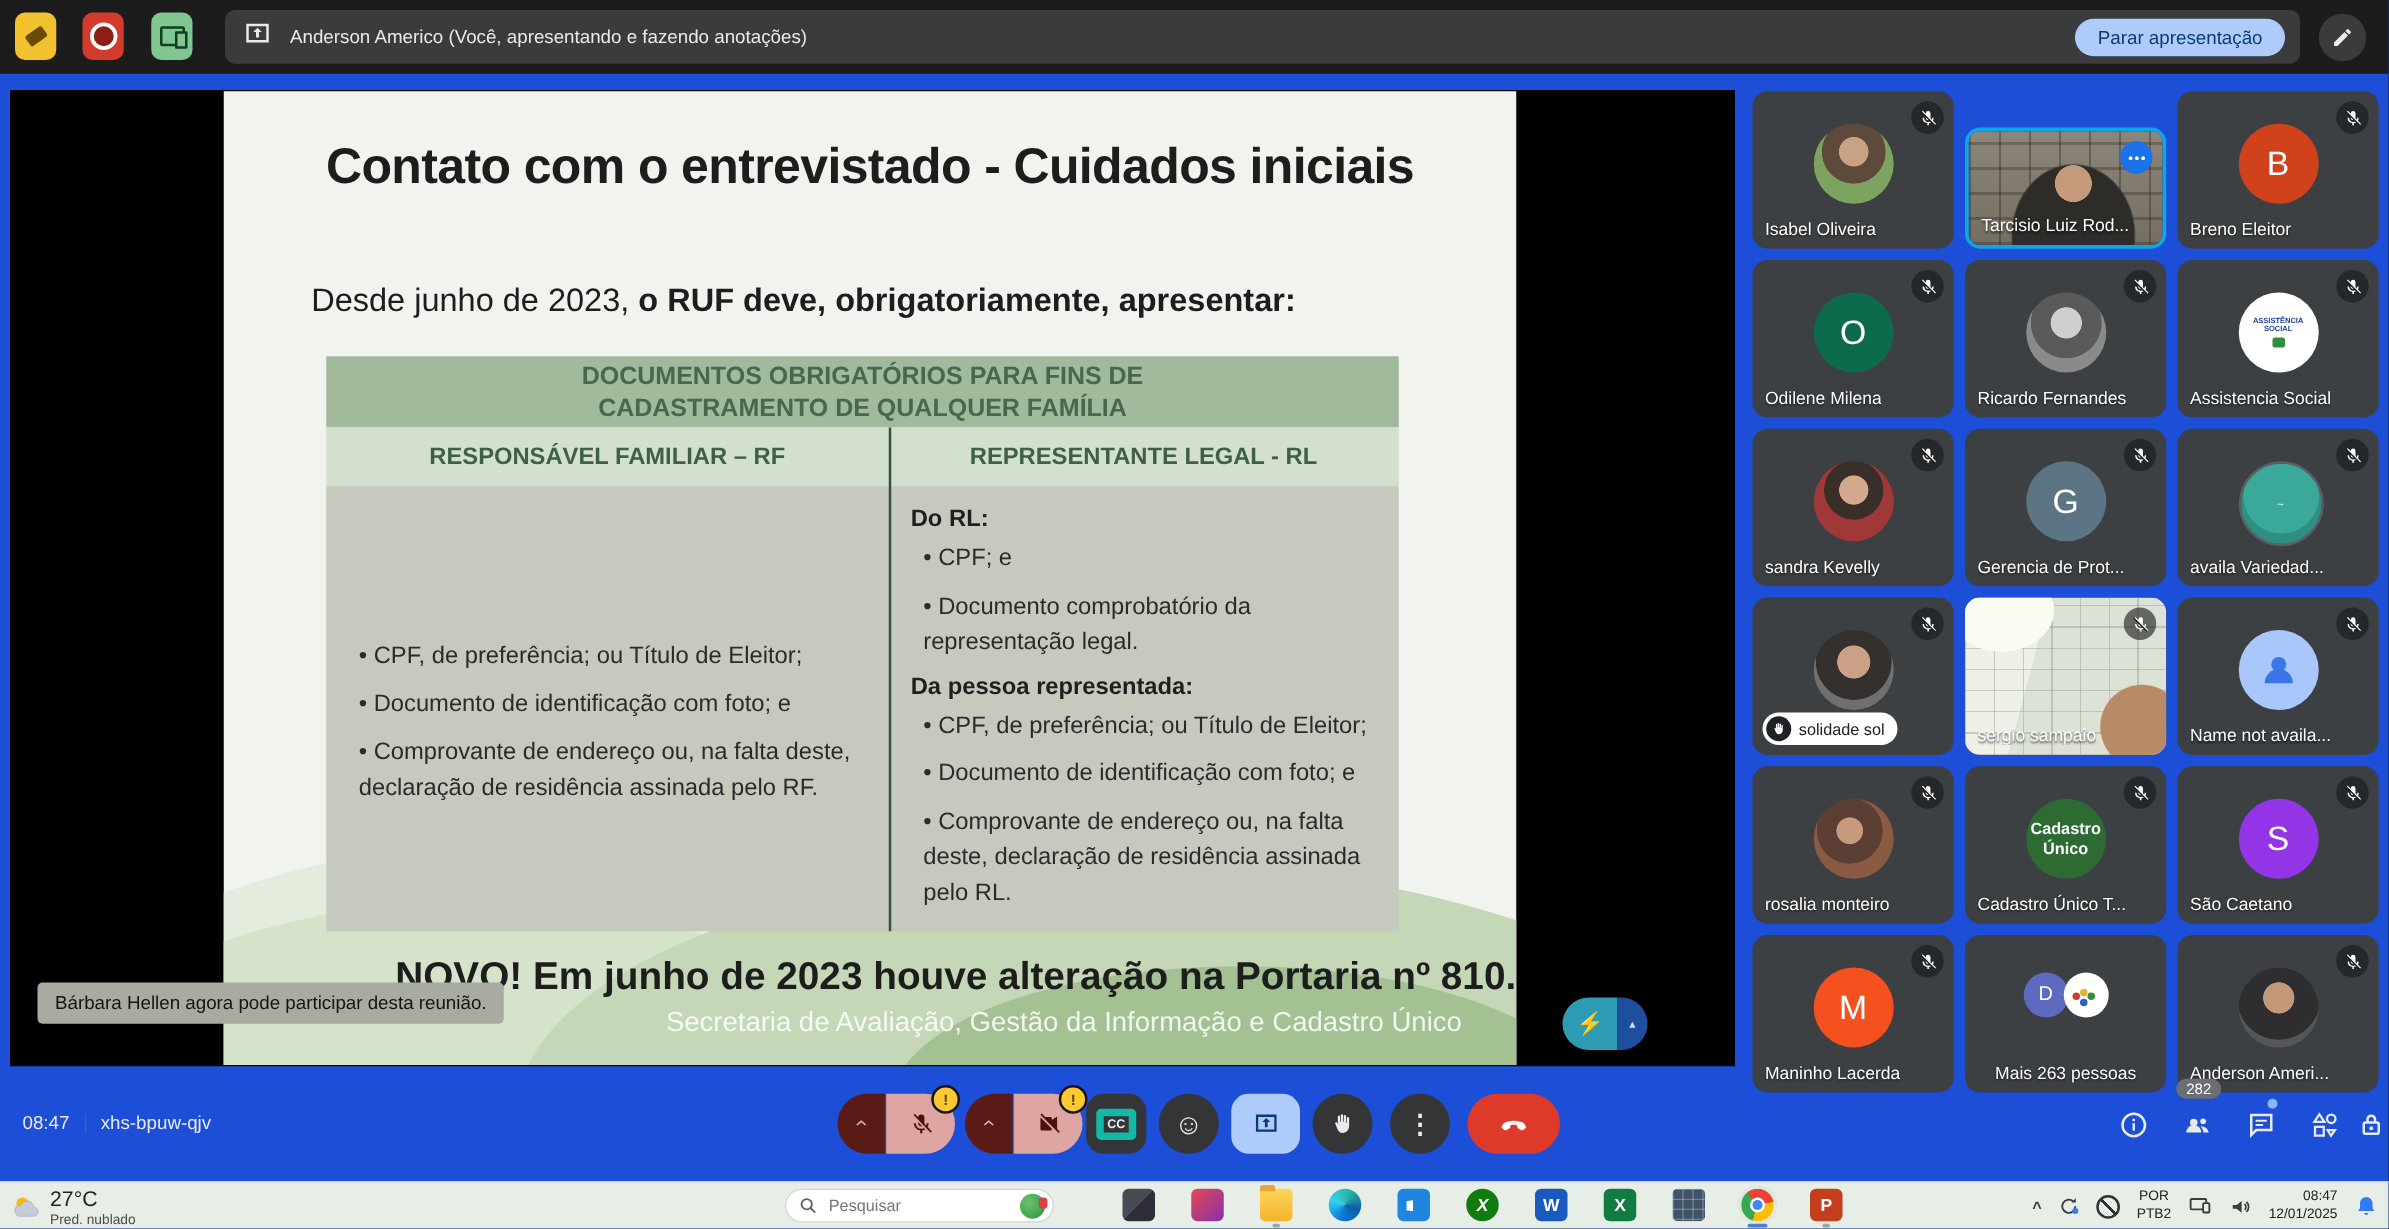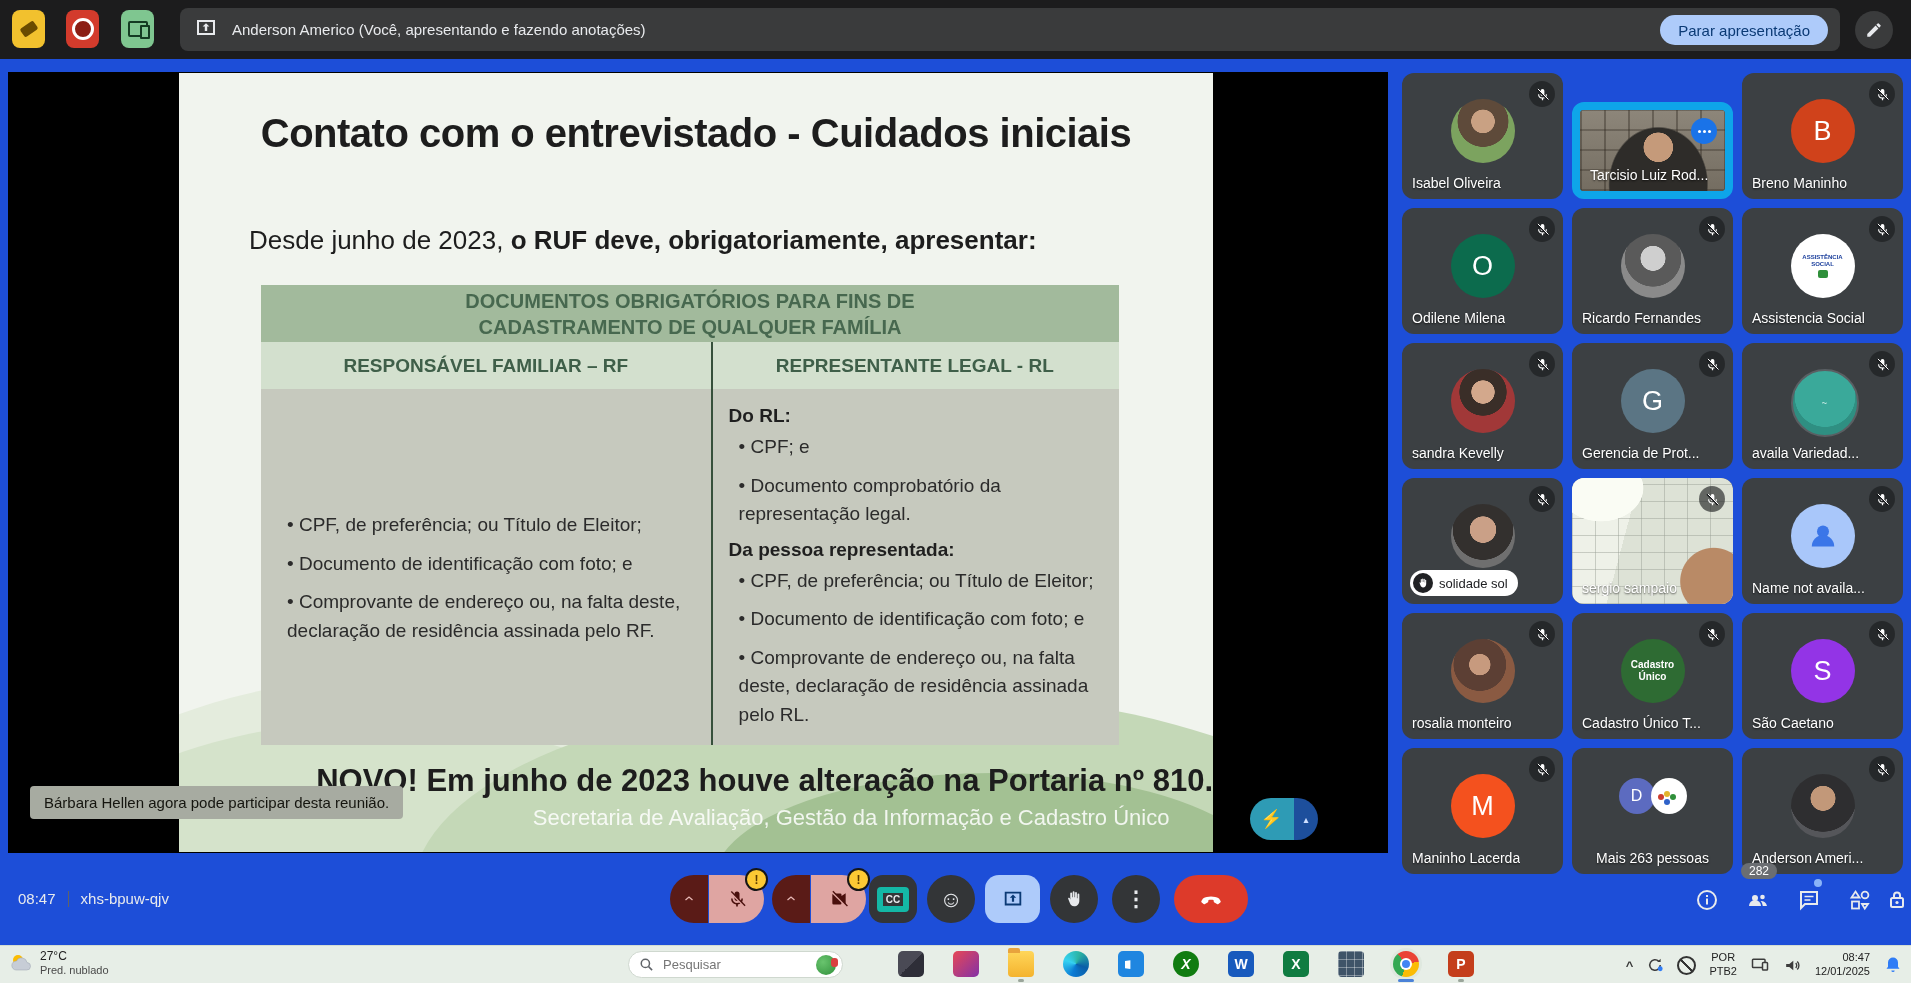--- a/index.html
+++ b/index.html
@@ -48,21 +48,21 @@
   #slide-novo{position:absolute;left:0;top:690px;width:100%;text-align:right;font-size:31px;font-weight:bold;z-index:3;}
   #slide-watermark{position:absolute;left:30%;top:732px;width:70%;text-align:center;font-size:22px;color:rgba(255,255,255,0.85);z-index:3;}
   #toast{position:absolute;left:22px;top:714px;background:#a7aba1;color:#15150f;font-size:15px;padding:8px 14px;border-radius:4px;z-index:5;}
   #fx-btn{position:absolute;right:70px;top:726px;height:42px;display:flex;z-index:5;}
   #fx-btn .fx-l{width:44px;background:#2e9bb5;border-radius:21px 0 0 21px;display:flex;align-items:center;justify-content:center;color:#fff;font-size:18px;}
   #fx-btn .fx-r{width:24px;background:#1d4f9c;border-radius:0 21px 21px 0;display:flex;align-items:center;justify-content:center;color:#cfe0ff;font-size:10px;}
 
   
   #tiles{position:absolute;left:1402px;top:73px;display:grid;grid-template-columns:repeat(3,161px);grid-auto-rows:126px;gap:9px 9px;}
   .tile{position:relative;background:#3c4043;border-radius:12px;overflow:hidden;box-sizing:border-box;}
-  .tile.active{border:8px solid #0ea5e9;margin-top:29px;}
+  .tile.active{border:3px solid #0ea5e9;margin-top:29px;}
   .avatar{position:absolute;left:50%;top:26px;width:64px;height:64px;margin-left:-32px;border-radius:50%;display:flex;align-items:center;justify-content:center;}
   .init{color:#fff;font-size:27px;}
   .name{position:absolute;left:10px;bottom:8px;color:#fff;font-size:14px;text-shadow:0 1px 2px rgba(0,0,0,.7);white-space:nowrap;max-width:140px;overflow:hidden;}
   .cname{left:0;width:100%;text-align:center;max-width:none;}
   .mic{position:absolute;top:8px;right:8px;width:26px;height:26px;border-radius:50%;background:rgba(25,26,28,.62);display:flex;align-items:center;justify-content:center;}
   .menu{position:absolute;top:8px;right:8px;width:26px;height:26px;border-radius:50%;background:#1a73e8;display:flex;align-items:center;justify-content:center;gap:2px;}
   .menu i{width:3px;height:3px;border-radius:50%;background:#fff;}
   .pill{position:absolute;left:8px;bottom:8px;height:26px;background:#fff;border-radius:13px;display:flex;align-items:center;gap:6px;padding:0 10px 0 3px;}
   .pill .pic{width:20px;height:20px;border-radius:50%;background:#202124;display:flex;align-items:center;justify-content:center;}
   .pill span.pt{color:#202124;font-size:13px;white-space:nowrap;}
@@ -85,21 +85,21 @@
   .ph-sandra{background:radial-gradient(circle at 50% 36%, #d3a88c 0 22%, #3a2e28 23% 45%, #a13838 46% 100%);}
   .ph-solidade{background:radial-gradient(circle at 50% 40%, #caa087 0 26%, #33302e 27% 60%, #6f6f6f 61% 100%);}
   .ph-rosalia{background:radial-gradient(circle at 45% 40%, #c79a7e 0 20%, #5c3f34 21% 50%, #8a5a42 51% 100%);}
   .ph-anderson{background:radial-gradient(circle at 50% 38%, #c29879 0 24%, #2e2e30 25% 65%, #55565a 66% 100%);}
   .logo-as{background:#fff;flex-direction:column;}
   .logo-as .l1{color:#1a3e9c;font-size:6px;font-weight:bold;text-align:center;line-height:1.2;}
   .logo-as .l2{width:10px;height:8px;background:#2f8f3a;border-radius:2px;margin-top:2px;}
   .logo-anilson{background:radial-gradient(circle at 50% 40%, #3aa99a 0 60%, #2f8f82 61% 100%);border:2px solid #5a5f63;}
   .logo-anilson .sq{color:#bfe7e0;font-size:9px;font-weight:bold;}
   .logo-cad{background:#2e6b33;flex-direction:column;}
-  .logo-cad .l1{color:#fff;font-size:10px;font-weight:bold;line-height:1.25;text-align:center;}
+  .logo-cad .l1{color:#fff;font-size:13px;font-weight:bold;line-height:1.25;text-align:center;}
   .person-av{background:#a9c7fa;}
   .duo{position:absolute;left:50%;top:30px;margin-left:-34px;width:68px;height:36px;}
   .duo .d1{position:absolute;left:0;top:0;width:36px;height:36px;border-radius:50%;background:#5c6bc0;color:#fff;font-size:16px;display:flex;align-items:center;justify-content:center;}
   .duo .d2{position:absolute;right:0;top:0;width:36px;height:36px;border-radius:50%;background:#fff;}
   .duo .d2 i{position:absolute;left:13px;top:13px;width:6px;height:6px;border-radius:50%;background:#e3b52c;box-shadow:-6px 3px 0 #cc3d2e, 6px 3px 0 #2f8f3a, 0 8px 0 #2f62c9;}
 
   
   #bottombar{position:absolute;left:0;top:853px;width:1911px;height:92px;}
   #meet-meta{position:absolute;left:18px;top:37px;display:flex;align-items:center;gap:12px;color:#e8eaed;font-size:15px;}
   #meet-meta .sep{width:1px;height:16px;background:#5f6368;}
@@ -120,21 +120,21 @@
   #btn-end{left:1174px;width:74px;border-radius:24px;background:#dd3a2a;}
   #btn-mic{left:670px;}
   #btn-cam{left:772px;}
   .ric{position:absolute;top:34px;width:26px;height:26px;display:flex;align-items:center;justify-content:center;}
   #count-badge{position:absolute;left:1741px;top:10px;min-width:24px;padding:1px 6px;background:#6b6e72;color:#fff;font-size:12px;border-radius:9px;text-align:center;}
   #chat-dot{position:absolute;left:1814px;top:26px;width:8px;height:8px;border-radius:50%;background:#8ab4f8;}
 
   
   #taskbar{position:absolute;left:0;top:945px;width:1911px;height:38px;background:#e7eee7;border-top:1px solid #d2dcd2;box-sizing:border-box;}
   #weather{position:absolute;left:8px;top:3px;display:flex;align-items:center;gap:6px;}
-  #weather .wt{font-size:12px;color:#222;line-height:1.25;}
+  #weather .wt{font-size:17px;color:#222;line-height:1.25;}
   #weather .wd{font-size:11px;color:#4a4a4a;line-height:1.1;}
   #search-pill{position:absolute;left:628px;top:5px;width:215px;height:27px;background:#fff;border:1px solid #cfd8cf;border-radius:14px;display:flex;align-items:center;padding:0 6px 0 10px;box-sizing:border-box;gap:7px;}
   #search-pill input{border:none;outline:none;font-size:13px;color:#5f6368;flex:1;min-width:0;font-family:inherit;background:transparent;}
   .festive{width:20px;height:20px;border-radius:50%;background:radial-gradient(circle at 35% 35%, #69c46e, #2f8f3a);position:relative;}
   .festive:after{content:"";position:absolute;right:-2px;top:3px;width:7px;height:9px;border-radius:3px;background:#d94040;}
   #apps{position:absolute;left:898px;top:5px;display:flex;gap:29px;align-items:flex-start;}
   .app{position:relative;width:26px;height:26px;border-radius:5px;display:flex;align-items:center;justify-content:center;font-weight:bold;color:#fff;font-size:14px;}
   .app .under{position:absolute;bottom:-5px;left:50%;transform:translateX(-50%);width:6px;height:3px;border-radius:2px;background:#9aa59a;}
   .app.active-app{box-shadow:0 0 0 3px #dfe8df;background-color:#f4f8f4;}
   .app .under.wide{width:16px;background:#4b82d8;}
@@ -276,21 +276,21 @@
       <div class="tile">
         <div class="avatar init" style="background:#d0421b">B</div>
         <div class="mic">
           <svg viewBox="0 0 24 24" width="15" height="15">
             <path fill="#fff" d="M12 14.5c1.66 0 3-1.34 3-3V6a3 3 0 0 0-6 0v5.5c0 1.66 1.34 3 3 3z"></path>
             <path fill="#fff" d="M17.3 11.5a5.3 5.3 0 0 1-10.6 0H4.9a7.1 7.1 0 0 0 6.1 7V21h2v-2.5a7.1 7.1 0 0 0 6.1-7z"></path>
             <path stroke="#191a1c" stroke-width="3" d="M3.5 3.5l17 17"></path>
             <path stroke="#fff" stroke-width="1.6" d="M4.6 3l17 17"></path>
           </svg>
         </div>
-        <div class="name">Breno Maninho</div>
+        <div class="name">Breno Eleitor</div>
       </div>
       <div class="tile">
         <div class="avatar init" style="background:#0c6b4d">O</div>
         <div class="mic">
           <svg viewBox="0 0 24 24" width="15" height="15">
             <path fill="#fff" d="M12 14.5c1.66 0 3-1.34 3-3V6a3 3 0 0 0-6 0v5.5c0 1.66 1.34 3 3 3z"></path>
             <path fill="#fff" d="M17.3 11.5a5.3 5.3 0 0 1-10.6 0H4.9a7.1 7.1 0 0 0 6.1 7V21h2v-2.5a7.1 7.1 0 0 0 6.1-7z"></path>
             <path stroke="#191a1c" stroke-width="3" d="M3.5 3.5l17 17"></path>
             <path stroke="#fff" stroke-width="1.6" d="M4.6 3l17 17"></path>
           </svg>

